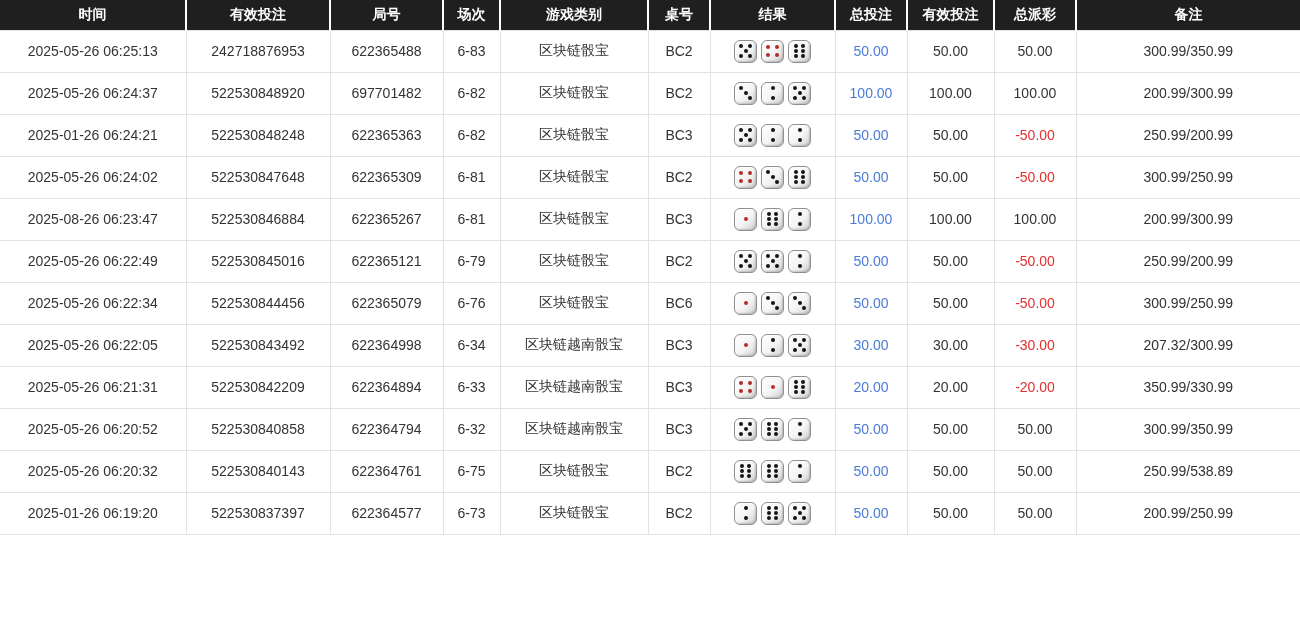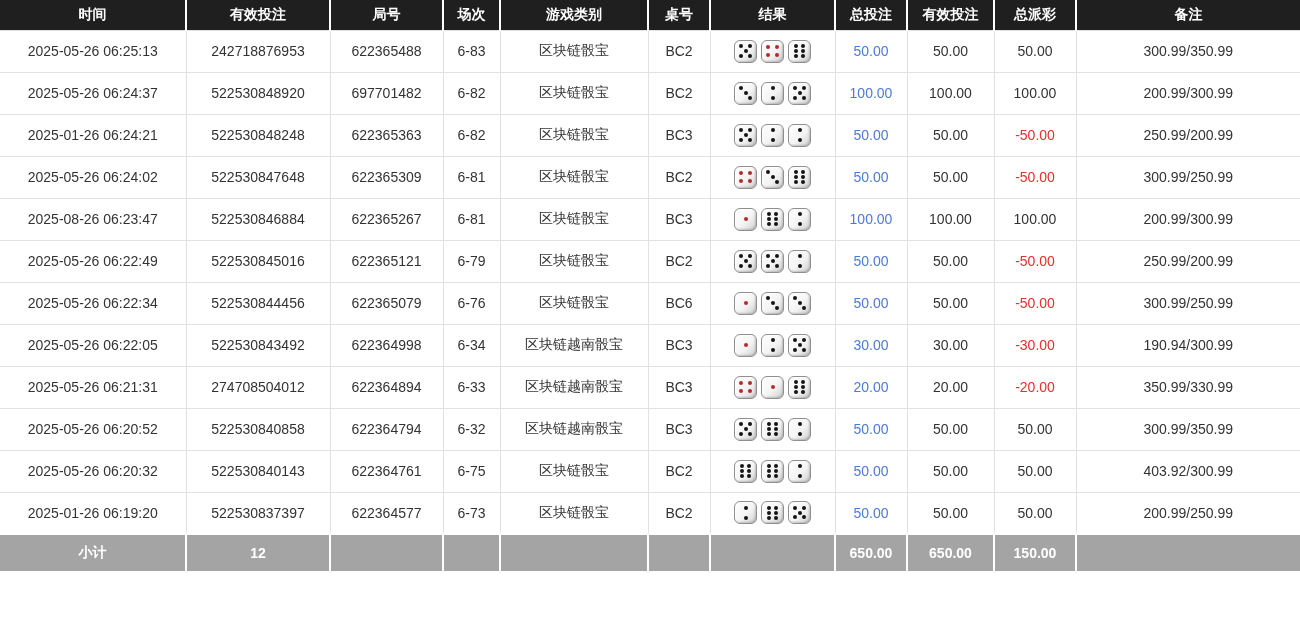--- a/index.html
+++ b/index.html
@@ -191,25 +191,25 @@
         <td>2025-05-26 06:22:05</td>
         <td>522530843492</td>
         <td>622364998</td>
         <td>6-34</td>
         <td>区块链越南骰宝</td>
         <td>BC3</td>
         <td class="result-cell"><span class="die red"><i style="left: 50%; top: 50%;"></i></span><span class="die"><i style="left: 50%; top: 27%;"></i><i style="left: 50%; top: 73%;"></i></span><span class="die"><i style="left: 28%; top: 28%;"></i><i style="left: 72%; top: 28%;"></i><i style="left: 50%; top: 50%;"></i><i style="left: 28%; top: 72%;"></i><i style="left: 72%; top: 72%;"></i></span></td>
         <td class="blue">30.00</td>
         <td>30.00</td>
         <td class="neg">-30.00</td>
-        <td>190.94/300.99</td>
+        <td>207.32/300.99</td>
       </tr>
       <tr>
         <td>2025-05-26 06:21:31</td>
-        <td>274708504012</td>
+        <td>522530842209</td>
         <td>622364894</td>
         <td>6-33</td>
         <td>区块链越南骰宝</td>
         <td>BC3</td>
         <td class="result-cell"><span class="die red"><i style="left: 30%; top: 30%;"></i><i style="left: 70%; top: 30%;"></i><i style="left: 30%; top: 70%;"></i><i style="left: 70%; top: 70%;"></i></span><span class="die red"><i style="left: 50%; top: 50%;"></i></span><span class="die"><i style="left: 32%; top: 26%;"></i><i style="left: 68%; top: 26%;"></i><i style="left: 32%; top: 50%;"></i><i style="left: 68%; top: 50%;"></i><i style="left: 32%; top: 74%;"></i><i style="left: 68%; top: 74%;"></i></span></td>
         <td class="blue">20.00</td>
         <td>20.00</td>
         <td class="neg">-20.00</td>
         <td>350.99/330.99</td>
       </tr>
@@ -230,44 +230,31 @@
         <td>2025-05-26 06:20:32</td>
         <td>522530840143</td>
         <td>622364761</td>
         <td>6-75</td>
         <td>区块链骰宝</td>
         <td>BC2</td>
         <td class="result-cell"><span class="die"><i style="left: 32%; top: 26%;"></i><i style="left: 68%; top: 26%;"></i><i style="left: 32%; top: 50%;"></i><i style="left: 68%; top: 50%;"></i><i style="left: 32%; top: 74%;"></i><i style="left: 68%; top: 74%;"></i></span><span class="die"><i style="left: 32%; top: 26%;"></i><i style="left: 68%; top: 26%;"></i><i style="left: 32%; top: 50%;"></i><i style="left: 68%; top: 50%;"></i><i style="left: 32%; top: 74%;"></i><i style="left: 68%; top: 74%;"></i></span><span class="die"><i style="left: 50%; top: 27%;"></i><i style="left: 50%; top: 73%;"></i></span></td>
         <td class="blue">50.00</td>
         <td>50.00</td>
         <td>50.00</td>
-        <td>403.92/300.99</td>
+        <td>250.99/538.89</td>
       </tr>
       <tr>
         <td>2025-01-26 06:19:20</td>
         <td>522530837397</td>
         <td>622364577</td>
         <td>6-73</td>
         <td>区块链骰宝</td>
         <td>BC2</td>
         <td class="result-cell"><span class="die"><i style="left: 50%; top: 27%;"></i><i style="left: 50%; top: 73%;"></i></span><span class="die"><i style="left: 32%; top: 26%;"></i><i style="left: 68%; top: 26%;"></i><i style="left: 32%; top: 50%;"></i><i style="left: 68%; top: 50%;"></i><i style="left: 32%; top: 74%;"></i><i style="left: 68%; top: 74%;"></i></span><span class="die"><i style="left: 28%; top: 28%;"></i><i style="left: 72%; top: 28%;"></i><i style="left: 50%; top: 50%;"></i><i style="left: 28%; top: 72%;"></i><i style="left: 72%; top: 72%;"></i></span></td>
         <td class="blue">50.00</td>
         <td>50.00</td>
         <td>50.00</td>
         <td>200.99/250.99</td>
       </tr>
     </tbody>
   <tfoot>
-      <tr>
-        <td>小计</td>
-        <td>12</td>
-        <td></td>
-        <td></td>
-        <td></td>
-        <td></td>
-        <td></td>
-        <td>650.00</td>
-        <td>650.00</td>
-        <td>150.00</td>
-        <td></td>
-      </tr>
     </tfoot>
 </table>
 
 </body></html>

